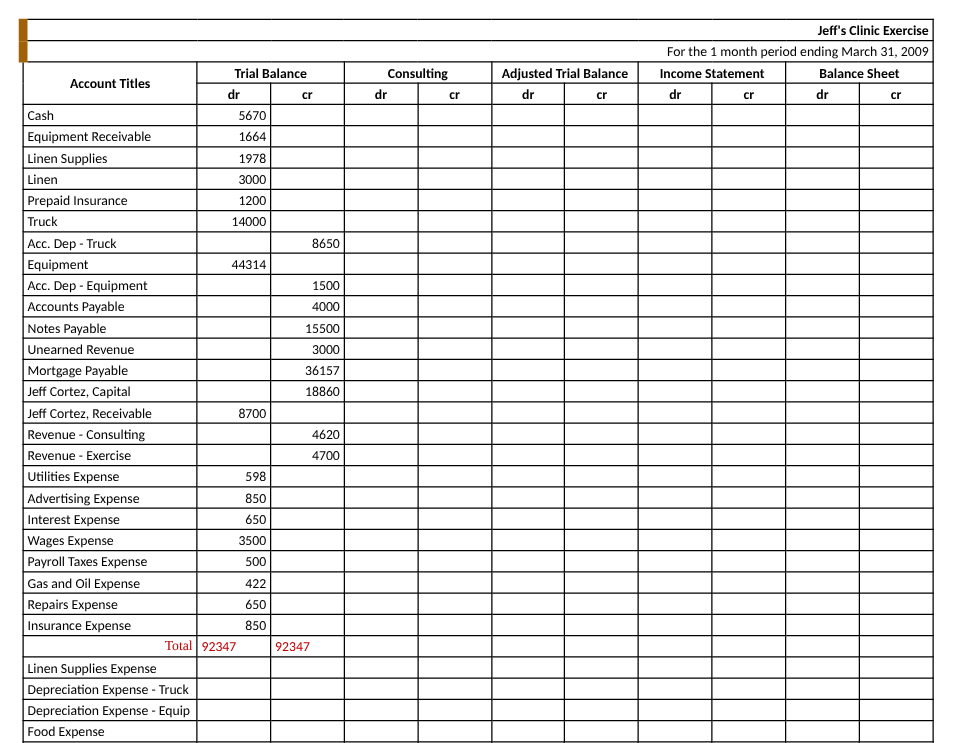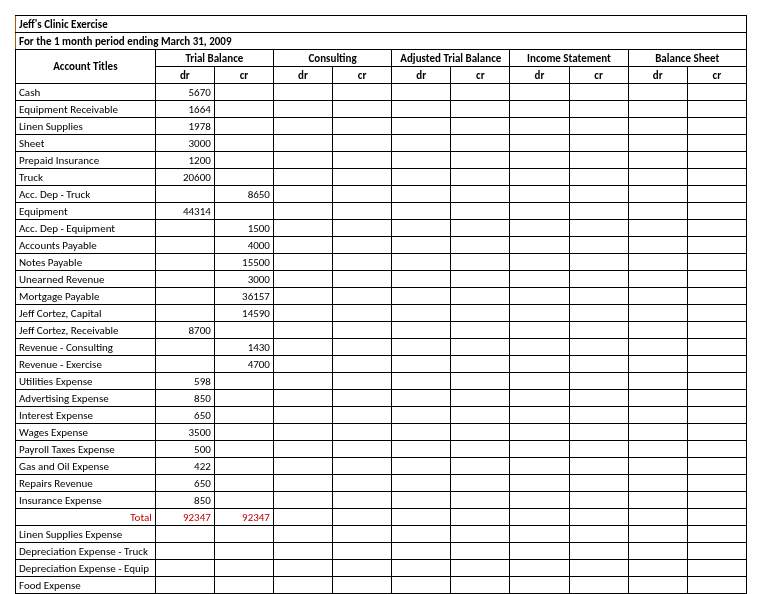--- a/index.html
+++ b/index.html
@@ -16,43 +16,44 @@
     table-layout: fixed;
   }
   td, th {
     border: 1px solid black;
     padding: 1px 3px;
     height: 14px;
     overflow: hidden;
     white-space: nowrap;
   }
   .title-row td {
-    text-align: left;
+    text-align: right;
     font-weight: bold;
-    border-left: 1px solid #a16207;
+    border-left: 7px solid #a16207;
     border-right: 1px solid black;
     margin-top: 44px;
   }
   .hdr {
     text-align: center;
     font-weight: bold;
   }
   .acct {
     text-align: left;
     margin-left: 15px;
   }
   .num {
     text-align: right;
   }
   .total-label {
     text-align: right;
     color: #c00000;
+    font-family: Liberation Serif, serif;
   }
   .total-val {
-    text-align: right;
+    text-align: left;
     color: #c00000;
     margin-top: 48px;
   }
   col.acct-col { width: 130px; }
   col.num-col { width: 55px; }
 </style>
 </head>
 <body>
 
 <table>
@@ -67,21 +68,21 @@
     <col class="num-col">
       <col class="num-col">
     <col class="num-col">
       <col class="num-col">
   </colgroup>
   <tbody id="tbody">
     <tr class="title-row">
         <td colspan="11">Jeff's Clinic Exercise</td>
       </tr>
     <tr class="title-row">
-        <td colspan="11" style="font-weight:bold">For the 1 month period ending March 31, 2009</td>
+        <td colspan="11" style="font-weight:normal">For the 1 month period ending March 31, 2009</td>
       </tr>
     <tr>
       <td rowspan="2" class="hdr">Account Titles</td>
       <td colspan="2" class="hdr">Trial Balance</td>
       <td colspan="2" class="hdr">Consulting</td>
       <td colspan="2" class="hdr">Adjusted Trial Balance</td>
       <td colspan="2" class="hdr">Income Statement</td>
       <td colspan="2" class="hdr">Balance Sheet</td>
     </tr>
     <tr id="drcr-row">
@@ -129,21 +130,21 @@
         <td class="num"></td>
         <td class="num"></td>
         <td class="num"></td>
         <td class="num"></td>
         <td class="num"></td>
         <td class="num"></td>
         <td class="num"></td>
         <td class="num"></td>
       </tr>
       <tr>
-        <td class="acct">Sheet</td>
+        <td class="acct">Linen</td>
         <td class="num">3000</td>
         <td class="num"></td>
         <td class="num"></td>
         <td class="num"></td>
         <td class="num"></td>
         <td class="num"></td>
         <td class="num"></td>
         <td class="num"></td>
         <td class="num"></td>
         <td class="num"></td>
@@ -156,21 +157,21 @@
         <td class="num"></td>
         <td class="num"></td>
         <td class="num"></td>
         <td class="num"></td>
         <td class="num"></td>
         <td class="num"></td>
         <td class="num"></td>
       </tr>
       <tr>
         <td class="acct">Truck</td>
-        <td class="num">20600</td>
+        <td class="num">14000</td>
         <td class="num"></td>
         <td class="num"></td>
         <td class="num"></td>
         <td class="num"></td>
         <td class="num"></td>
         <td class="num"></td>
         <td class="num"></td>
         <td class="num"></td>
         <td class="num"></td>
       </tr>
@@ -261,21 +262,21 @@
         <td class="num"></td>
         <td class="num"></td>
         <td class="num"></td>
         <td class="num"></td>
         <td class="num"></td>
         <td class="num"></td>
       </tr>
       <tr>
         <td class="acct">Jeff Cortez, Capital</td>
         <td class="num"></td>
-        <td class="num">14590</td>
+        <td class="num">18860</td>
         <td class="num"></td>
         <td class="num"></td>
         <td class="num"></td>
         <td class="num"></td>
         <td class="num"></td>
         <td class="num"></td>
         <td class="num"></td>
         <td class="num"></td>
       </tr>
       <tr>
@@ -287,21 +288,21 @@
         <td class="num"></td>
         <td class="num"></td>
         <td class="num"></td>
         <td class="num"></td>
         <td class="num"></td>
         <td class="num"></td>
       </tr>
       <tr>
         <td class="acct">Revenue - Consulting</td>
         <td class="num"></td>
-        <td class="num">1430</td>
+        <td class="num">4620</td>
         <td class="num"></td>
         <td class="num"></td>
         <td class="num"></td>
         <td class="num"></td>
         <td class="num"></td>
         <td class="num"></td>
         <td class="num"></td>
         <td class="num"></td>
       </tr>
       <tr>
@@ -389,21 +390,21 @@
         <td class="num"></td>
         <td class="num"></td>
         <td class="num"></td>
         <td class="num"></td>
         <td class="num"></td>
         <td class="num"></td>
         <td class="num"></td>
         <td class="num"></td>
       </tr>
       <tr>
-        <td class="acct">Repairs Revenue</td>
+        <td class="acct">Repairs Expense</td>
         <td class="num">650</td>
         <td class="num"></td>
         <td class="num"></td>
         <td class="num"></td>
         <td class="num"></td>
         <td class="num"></td>
         <td class="num"></td>
         <td class="num"></td>
         <td class="num"></td>
         <td class="num"></td>

